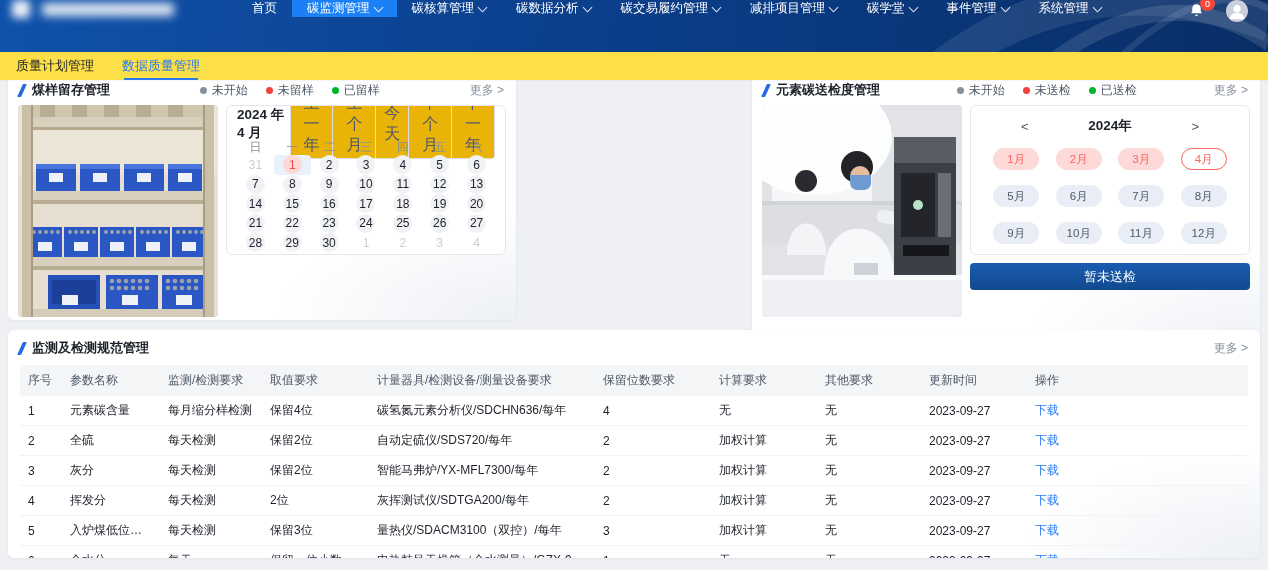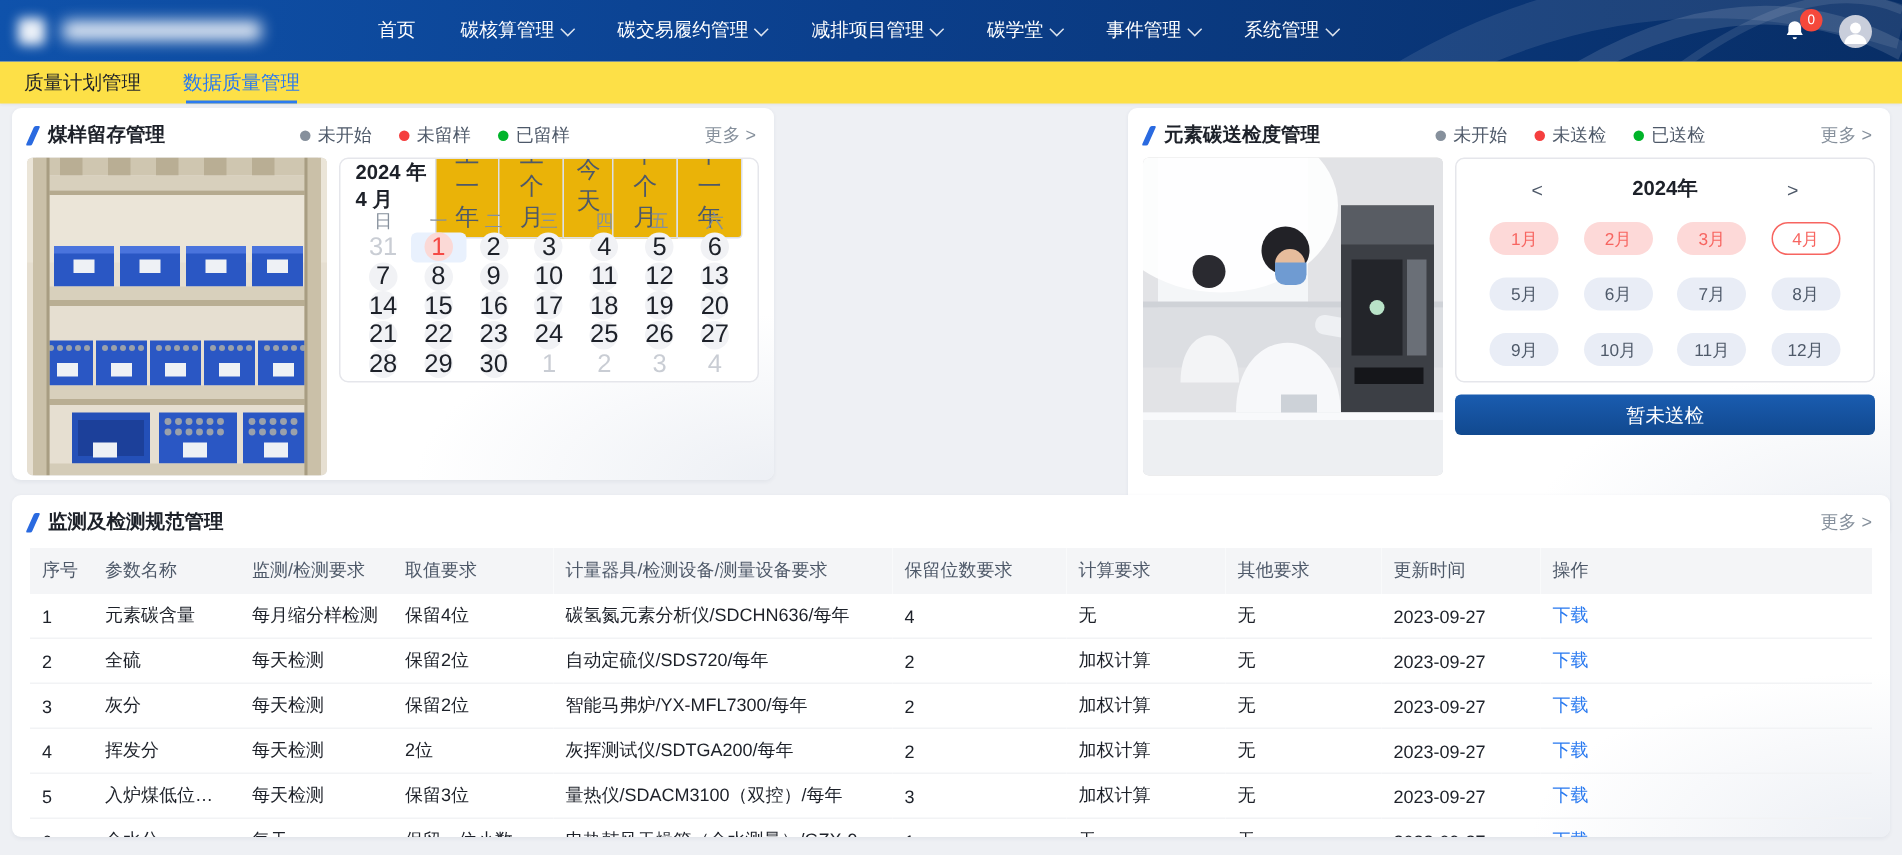--- a/index.html
+++ b/index.html
@@ -4,21 +4,21 @@
 <style>
   html,body{margin:0;padding:0;}
   body{
     width:1268px;height:570px;position:relative;overflow:hidden;
     background:#eef0f4;
     font-family:"Liberation Sans","DejaVu Sans",sans-serif;
     -webkit-font-smoothing:antialiased;
   }
   
   .topnav{
-    height:41px;display:flex;align-items:center;position:relative;
+    height:52px;display:flex;align-items:flex-start;position:relative;
     background:linear-gradient(95deg,#0f52ab 0%,#0b3f8c 45%,#082e66 100%);
     color:#fff;z-index:5;
   }
   .nav-swirl{position:absolute;inset:0;width:100%;height:100%;pointer-events:none;}
   .logo{display:flex;align-items:center;padding-left:12px;width:225px;flex:none;}
   .logo-mark{width:18px;height:18px;background:rgba(255,255,255,.92);border-radius:3px;filter:blur(4px);}
   .logo-bar{width:132px;height:13px;background:rgba(255,255,255,.88);border-radius:3px;filter:blur(5px);margin-left:12px;}
   .nav-items{display:flex;align-items:stretch;font-size:12.5px;position:relative;z-index:2;}
   .nav-item{display:flex;align-items:center;gap:5px;padding:0 15px;cursor:pointer;white-space:nowrap;}
   .nav-item.active{background:#1b80f5;}
@@ -65,21 +65,21 @@
   .cal-title{font-size:13.5px;font-weight:600;color:#1d2129;}
   .btn-group{display:flex;}
   .bg-btn{
     font-size:16px;color:#4e5969;border:1px solid #dcdfe6;background:#eab308;
     padding:2px 6px;margin-left:-1px;cursor:pointer;font-family:inherit;border-radius:0;
   }
   .btn-group template + .bg-btn, .btn-group .bg-btn:first-of-type{border-radius:3px 0 0 3px;}
   .btn-group .bg-btn:last-of-type{border-radius:0 3px 3px 0;}
   .cal-weekdays{display:grid;grid-template-columns:repeat(7,1fr);margin-top:3px;font-size:12px;color:#86909c;text-align:center;line-height:16px;}
   .cal-grid{display:grid;grid-template-columns:repeat(7,1fr);}
-  .day-cell{height:19.5px;display:flex;align-items:center;justify-content:center;font-size:17px;color:#1d2129;cursor:pointer;}
+  .day-cell{height:19.5px;display:flex;align-items:center;justify-content:center;font-size:12px;color:#1d2129;cursor:pointer;}
   .day-num{width:19px;height:19px;border-radius:50%;background:#f1f2f5;display:flex;align-items:center;justify-content:center;}
   .day-cell.other .day-num{background:transparent;color:#c9cdd4;}
   .day-cell.selected{background:#e9f1fd;border-radius:4px;}
   .day-cell.selected .day-num{background:#fbd9d6;color:#f54a45;}
   
   .year-panel{border:1px solid #e5e6eb;border-radius:6px;height:150px;box-sizing:border-box;padding:10px 14px;overflow:hidden;background:#fff;}
   .year-head{display:flex;align-items:center;justify-content:space-between;padding:0 36px;height:20px;}
   .year-arrow{font-size:13px;color:#4e5969;cursor:pointer;line-height:1;}
   .year-label{font-size:13.5px;font-weight:700;color:#1d2129;}
   .month-grid{display:grid;grid-template-columns:repeat(4,1fr);row-gap:15px;margin-top:12px;justify-items:center;}
@@ -116,26 +116,34 @@
     <div class="logo-mark"></div>
     <div class="logo-bar"></div>
   </div>
   <nav class="nav-items">
 
       <div class="nav-item no-caret">
         <span>首页</span>
 
       </div>
 
+      <div class="nav-item active">
+        <span>碳监测管理</span>
+        <span class="caret"></span>
+      </div>
 
       <div class="nav-item">
         <span>碳核算管理</span>
         <span class="caret"></span>
       </div>
 
+      <div class="nav-item">
+        <span>碳数据分析</span>
+        <span class="caret"></span>
+      </div>
 
       <div class="nav-item">
         <span>碳交易履约管理</span>
         <span class="caret"></span>
       </div>
 
       <div class="nav-item">
         <span>减排项目管理</span>
         <span class="caret"></span>
       </div>

